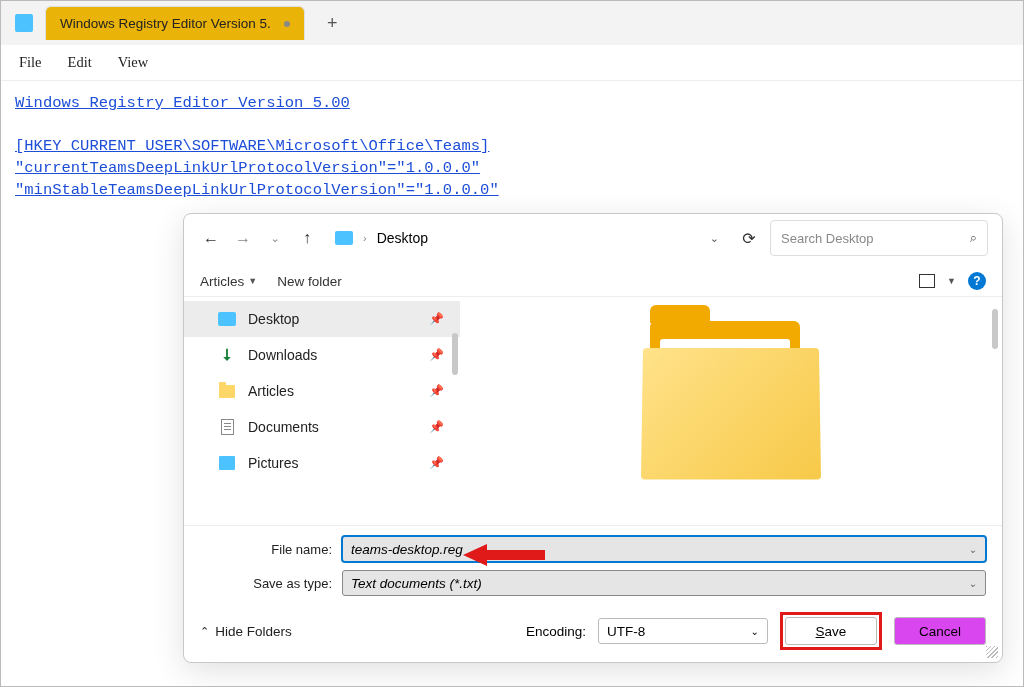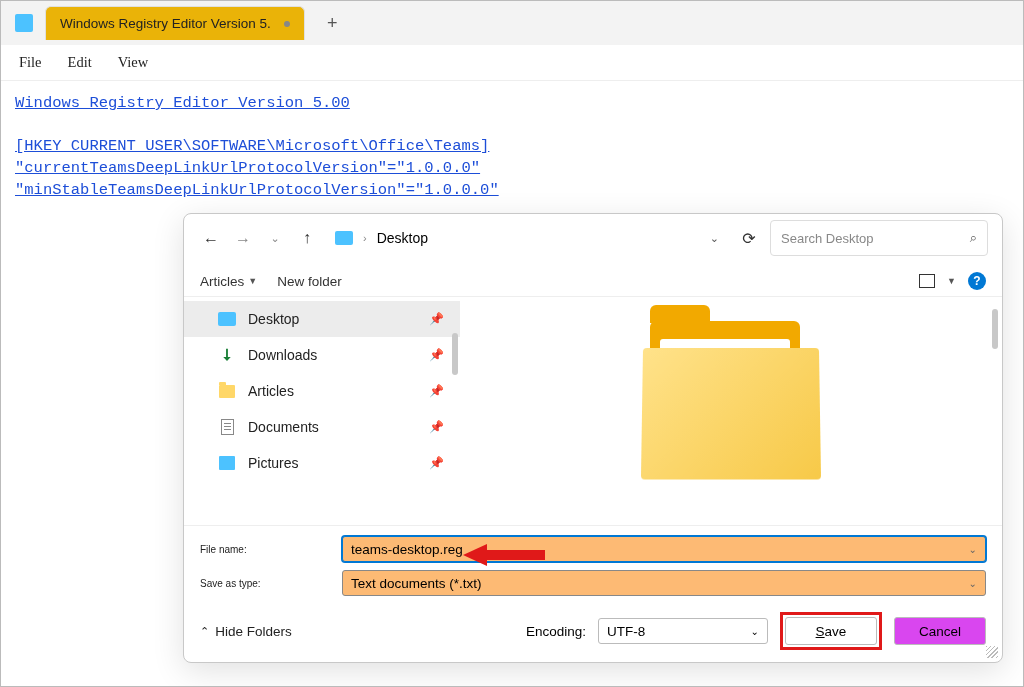--- a/index.html
+++ b/index.html
@@ -61,22 +61,22 @@
   
   .preview { flex:1; background:#fff; display:flex;align-items:flex-start;justify-content:center;padding-top:24px;position:relative;}
   .big-folder{width:190px;height:160px;position:relative;}
   .big-folder-back{position:absolute;top:0;left:14px;width:150px;height:130px;background:#f2a900;border-radius:6px 6px 0 0;}
   .big-folder-back::before{content:'';position:absolute;top:-16px;left:0;width:60px;height:18px;background:#f2a900;border-radius:6px 6px 0 0;}
   .big-folder-paper{position:absolute;top:18px;left:24px;width:130px;height:100px;background:#fff;border-radius:3px;}
   .big-folder-front{position:absolute;top:26px;left:6px;width:178px;height:132px;background:linear-gradient(135deg,#ffe28a,#f7c948);border-radius:4px;transform:perspective(400px) rotateX(4deg);}
   .preview-scroll{position:absolute;right:4px;top:12px;width:6px;height:40px;background:#c8c8c8;border-radius:3px;}
   
   .dlg-fields { padding: 10px 16px 4px; display:grid; grid-template-columns: 132px 1fr; gap: 8px 10px; align-items:center;}
-  .field-label{text-align:left;font-size:10px;color:#222;}
-  .combo{height:26px;border:1px solid #888;border-radius:3px;display:flex;align-items:center;padding:0 8px;font-size:13.5px;background:#fdba74;}
+  .field-label{text-align:right;font-size:13px;color:#222;}
+  .combo{height:26px;border:1px solid #888;border-radius:3px;display:flex;align-items:center;padding:0 8px;font-size:13.5px;background:#e5e5e5;font-style:italic;}
   .combo.selected{border-color:#0078d4;box-shadow:0 0 0 1px #0078d4;}
   .combo .dd{margin-left:auto;color:#666;font-size:10px;}
   
   .dlg-footer{display:flex;align-items:center;padding:12px 16px;gap:12px;}
   .hide-folders{display:flex;align-items:center;gap:6px;font-size:13.5px;color:#222;}
   .enc-label{margin-left:auto;font-size:13.5px;}
   .enc-combo{width:170px;height:26px;border:1px solid #bbb;border-radius:3px;display:flex;align-items:center;padding:0 8px;font-size:13.5px;}
   .btn{width:92px;height:28px;border:1px solid #bbb;border-radius:3px;background:#d946ef;font-size:13.5px;display:flex;align-items:center;justify-content:center;cursor:pointer;}
   .save-wrap{border:3px solid #e01919;padding:2px;}
   .save-wrap .btn{background:#fff;}

